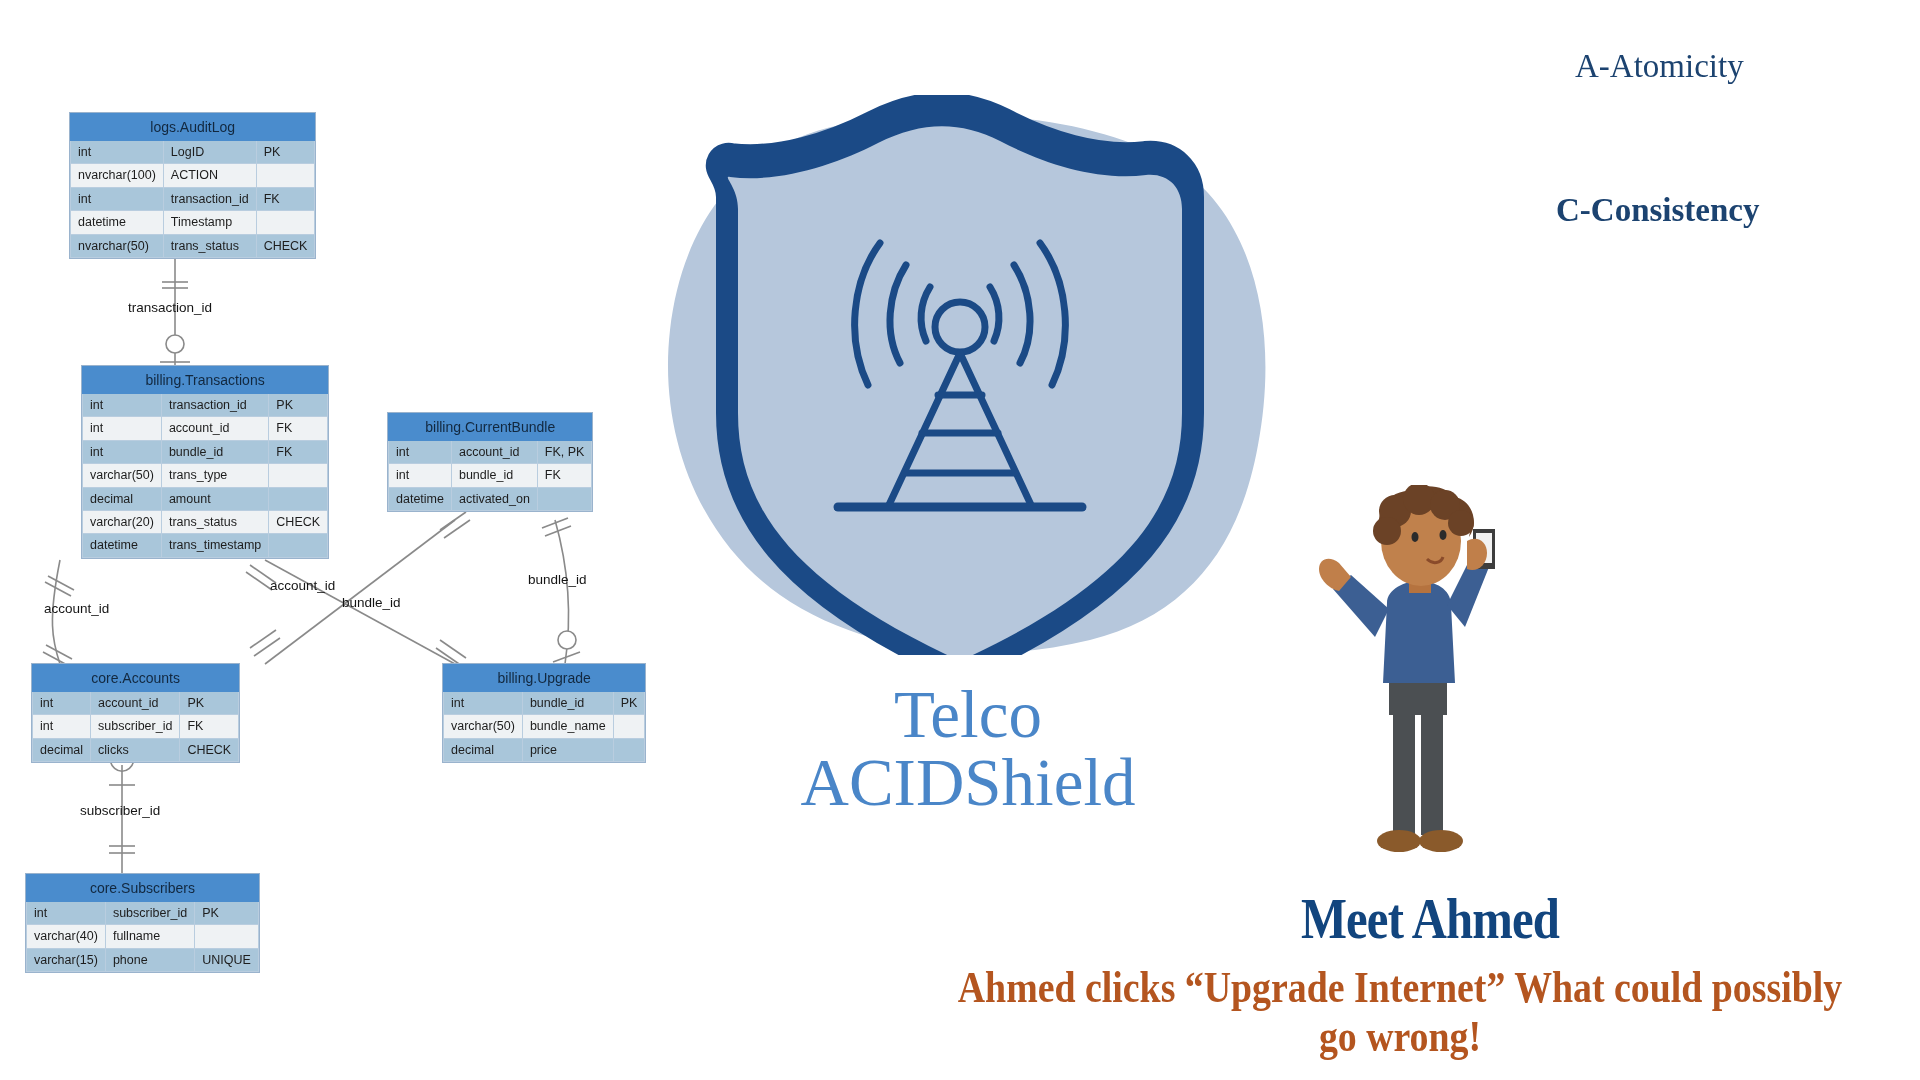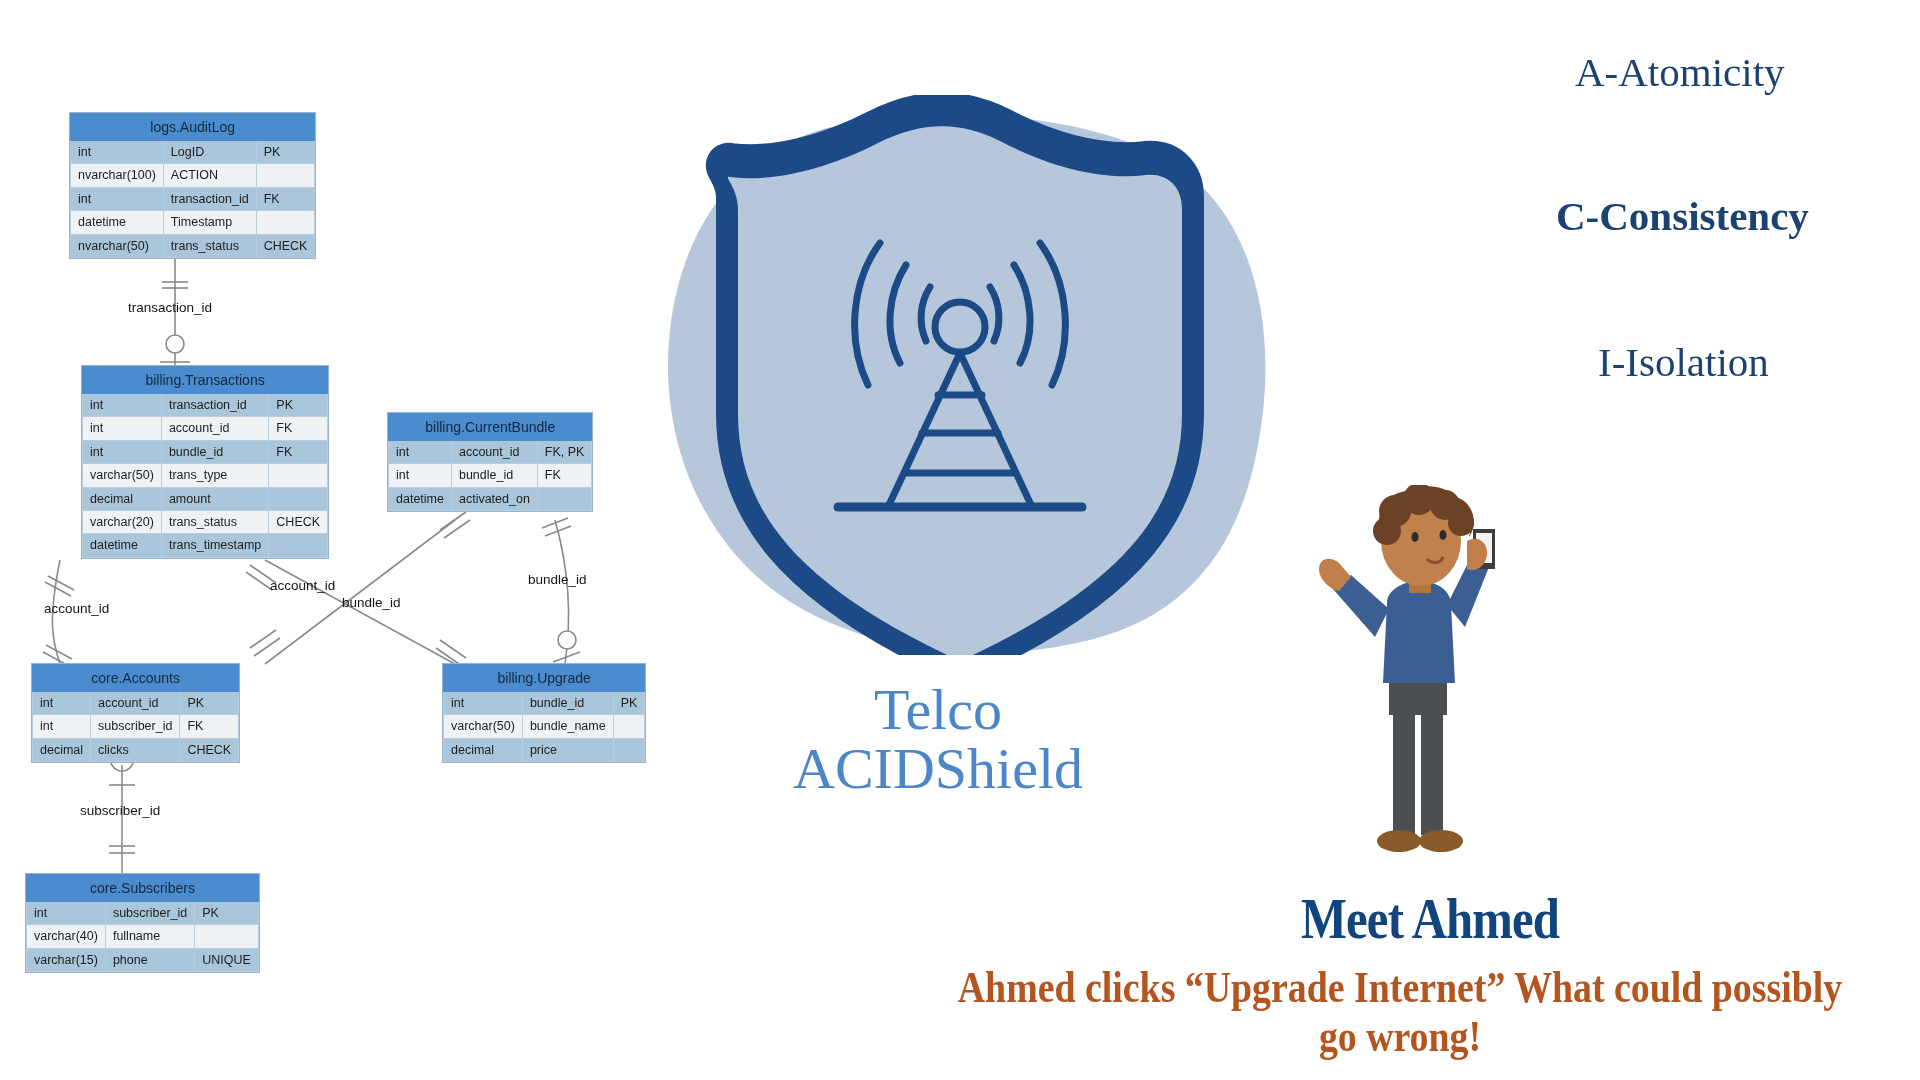--- a/index.html
+++ b/index.html
@@ -60,31 +60,31 @@
   
   #shield-art{position:absolute;left:630px;top:95px;width:660px;height:560px;z-index:3;}
 
   
   #person-art{position:absolute;left:1295px;top:485px;width:220px;height:385px;z-index:3;}
 
   
   .acid-item{
     position:absolute;
     font-family:"Liberation Serif", serif;
-    font-size:41px;
+    font-size:33px;
     color:#1c4370;
     white-space:nowrap;
     text-align:right;
     z-index:6;
   }
   #brand-title{
     position:absolute;
-    left:628px;top:680px;width:620px;
+    left:658px;top:680px;width:620px;
     font-family:"Liberation Serif", serif;
-    font-size:58px;
+    font-size:67px;
     line-height:1.02;
     color:#4a86c8;
     text-align:center;
     z-index:6;
   }
   #meet-ahmed{
     position:absolute;
     left:1100px;top:885px;width:660px;
     font-family:"Liberation Serif", serif;
     font-weight:bold;
@@ -391,21 +391,20 @@
     <circle cx="92" cy="46" r="14" fill="#6b4226"></circle>
     <circle cx="166" cy="38" r="13" fill="#6b4226"></circle>
 
     <ellipse cx="120" cy="52" rx="3.5" ry="5" fill="#2b2b2b"></ellipse>
     <ellipse cx="148" cy="50" rx="3.5" ry="5" fill="#2b2b2b"></ellipse>
     <path d="M 132 74 C 138 80 146 78 148 72" stroke="#8a4b2a" stroke-width="3" fill="none"></path>
   </svg>
 
   <div class="acid-item" style="left:1575px;top:48px;">A-Atomicity</div>
   <div class="acid-item" style="left:1556px;top:192px;font-weight:bold;">C-Consistency</div>
-  <div class="acid-item" style="left:1598px;top:338px;">I-Isolation</div>
 
   <div id="brand-title">
     <div>Telco</div>
     <div>ACIDShield</div>
   </div>
 
   <div id="meet-ahmed">Meet Ahmed</div>
   <div id="ahmed-caption">Ahmed clicks “Upgrade Internet” What could possibly go wrong!</div>
 
 </div>

